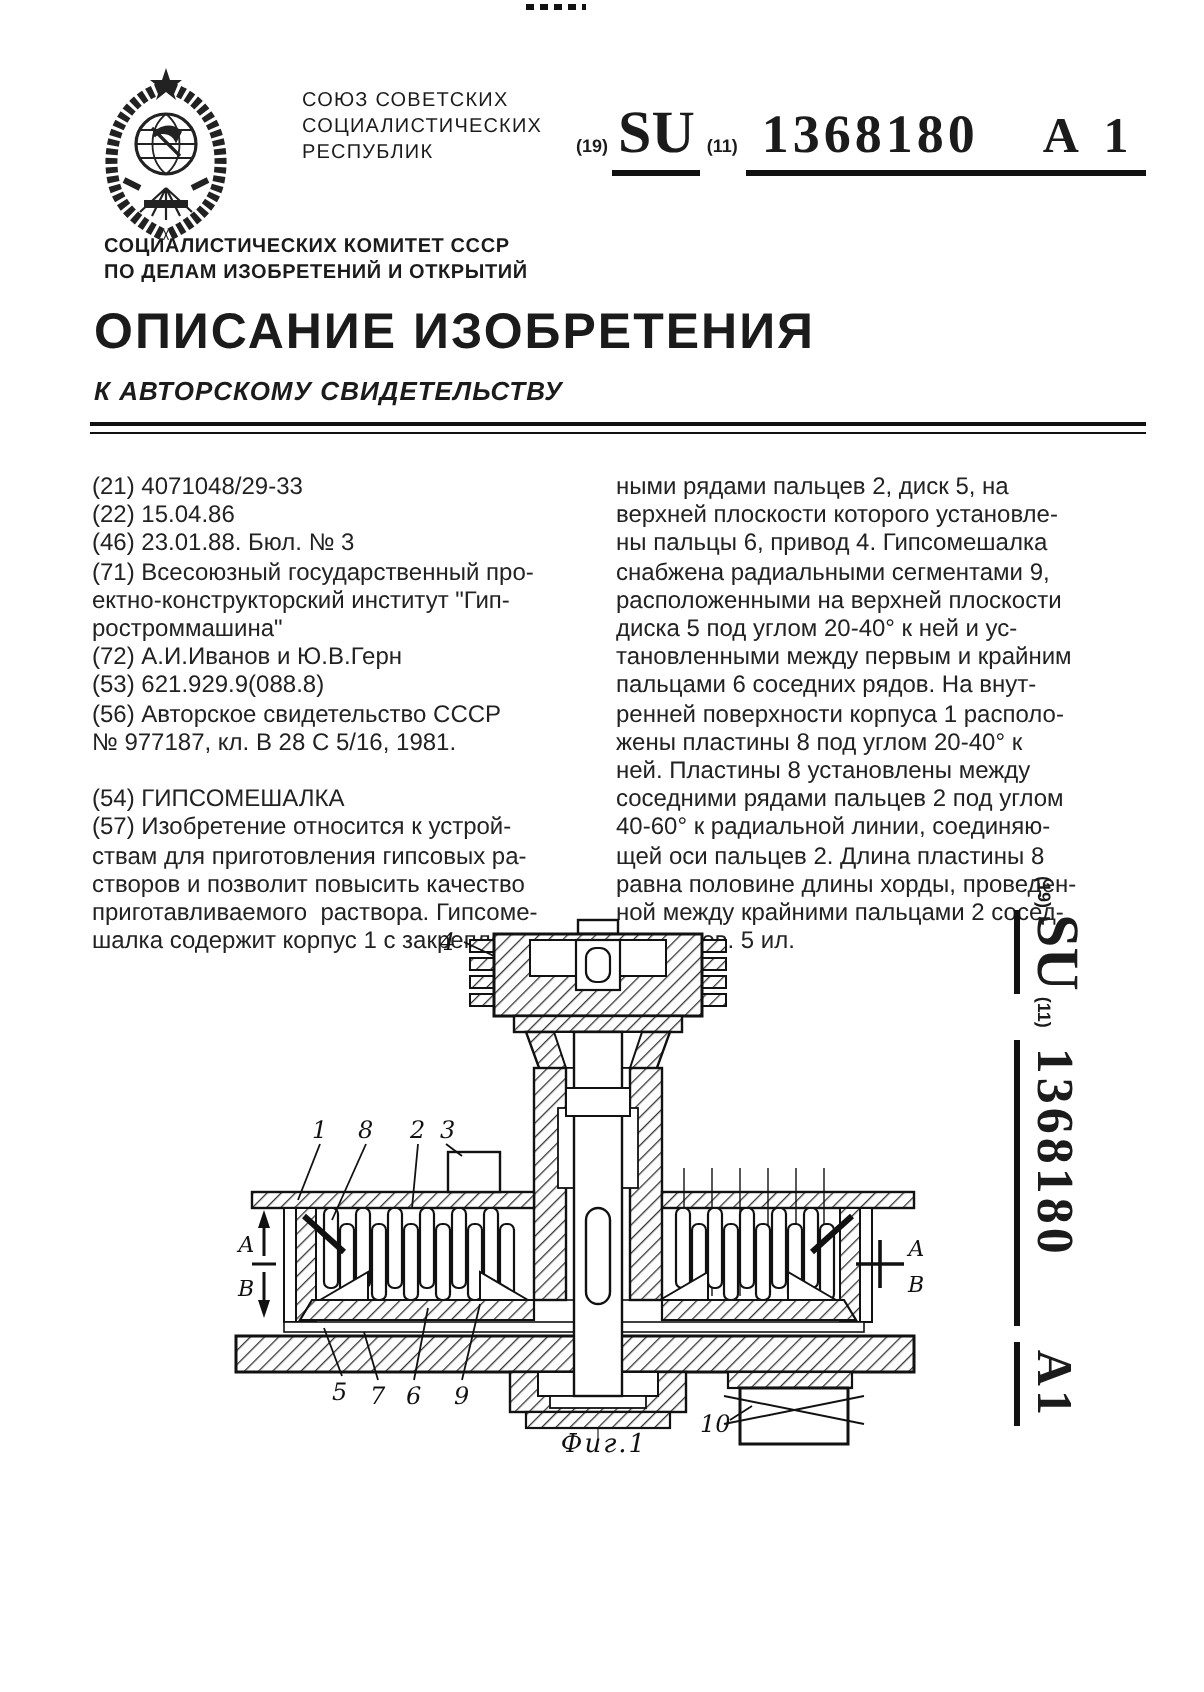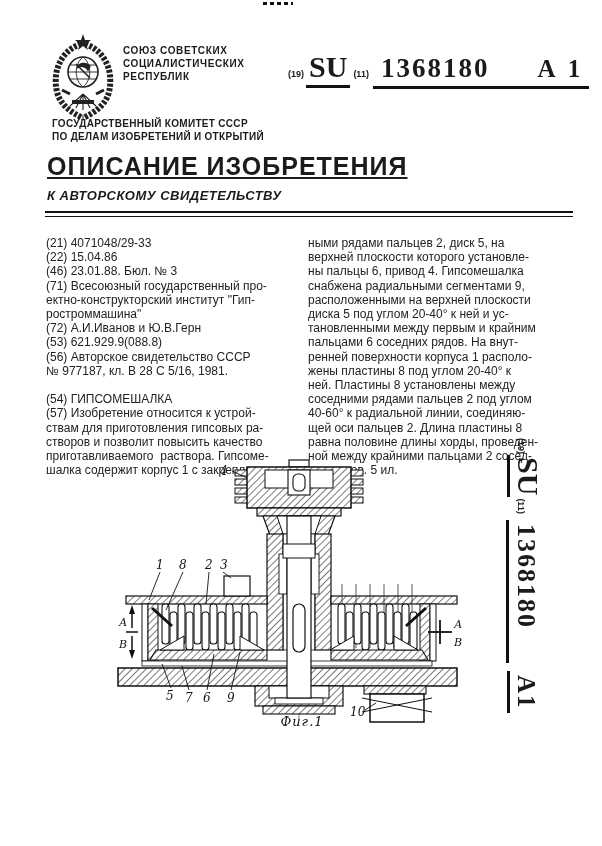--- a/index.html
+++ b/index.html
@@ -6,39 +6,39 @@
   .page{
     position:relative;width:602px;height:846px;background:#ffffff;
     font-family:"Liberation Sans",sans-serif;color:#1b1b1b;overflow:hidden;
   }
   .abs{position:absolute;}
   
   .top-mark{left:263px;top:2px;width:30px;height:3px;
     background:repeating-linear-gradient(90deg,#111 0 4px,transparent 4px 7px);}
   
   .emblem{left:50px;top:32px;width:66px;height:88px;}
-  .union-name{left:123px;top:44px;font-size:10px;font-weight:bold;line-height:13px;
+  .union-name{left:151px;top:44px;font-size:10px;font-weight:normal;line-height:13px;
     letter-spacing:.6px;white-space:pre;}
   .committee-name{left:52px;top:118px;font-size:10px;font-weight:bold;line-height:12.5px;
     letter-spacing:.3px;white-space:pre;}
   .pub-line{left:288px;top:50px;display:flex;align-items:baseline;white-space:nowrap;}
   .sup{font-size:9px;font-weight:bold;margin-right:2px;}
   .su{font-family:"Liberation Serif",serif;font-weight:bold;font-size:30px;
     border-bottom:3px solid #111;padding:0 3px 1px 3px;}
   .pub-line .sup.mid{margin:0 4px 0 3px;}
   .numwrap{display:inline-flex;align-items:baseline;border-bottom:3px solid #111;
     padding:0 6px 2px 8px;}
   .num{font-family:"Liberation Serif",serif;font-weight:bold;font-size:27px;letter-spacing:2px;}
   .kind{font-family:"Liberation Serif",serif;font-weight:bold;font-size:25px;
-    margin-left:48px;letter-spacing:3px;}
+    margin-left:32px;letter-spacing:3px;}
   .ipc-line{left:288px;top:94px;display:flex;align-items:baseline;}
   .ipc{font-family:"Liberation Mono",monospace;font-size:11.5px;letter-spacing:1.5px;
     border-bottom:2px solid #111;min-width:226px;padding:0 0 3px 10px;}
   
-  .title-main{left:47px;top:152px;font-size:25px;font-weight:bold;letter-spacing:1px;text-decoration:underline;}
+  .title-main{left:47px;top:152px;font-size:25px;font-weight:bold;letter-spacing:1px;}
   .title-sub{left:47px;top:188px;font-size:13px;font-weight:bold;letter-spacing:.5px;font-style:italic;}
   .rule{left:45px;top:211px;width:528px;height:3px;
     border-top:2.5px solid #111;border-bottom:1.5px solid #111;}
   
   .col{font-family:Liberation Sans, sans-serif;font-size:12px;
     line-height:14.2px;white-space:pre;color:#222;}
   .col-left{left:46px;top:236px;width:260px;}
   .col-right{left:308px;top:236px;width:270px;}
   
   .figure{left:116px;top:458px;width:366px;height:282px;}
@@ -70,21 +70,21 @@
     <path d="M33,25 C24,32 24,48 33,55 M33,25 C42,32 42,48 33,55" fill="none" stroke="#222" stroke-width="0.9"></path>
     <path d="M26,32 L40,46 M40,34 C36,30 29,31 27,36 C30,33 36,34 38,38 Z" stroke="#222" stroke-width="1.6" fill="#222"></path>
     <path d="M33,62 L20,74 M33,62 L26,76 M33,62 L33,78 M33,62 L40,76 M33,62 L46,74" stroke="#222" stroke-width="1.1"></path>
     <path d="M22,70 L44,70" stroke="#222" stroke-width="4"></path>
     <path d="M12,58 L20,62 M54,58 L46,62" stroke="#222" stroke-width="3"></path>
   </svg>
 
   <div class="abs union-name">СОЮЗ СОВЕТСКИХ
 СОЦИАЛИСТИЧЕСКИХ
 РЕСПУБЛИК</div>
-  <div class="abs committee-name">ГОСУДАРСТВЕННЫЙ КОМИТЕТ СССР
+  <div class="abs committee-name">СОЦИАЛИСТИЧЕСКИХ КОМИТЕТ СССР
 ПО ДЕЛАМ ИЗОБРЕТЕНИЙ И ОТКРЫТИЙ</div>
 
   <div class="abs pub-line">
     <span class="sup">(19)</span>
     <span class="su">SU</span>
     <span class="sup mid">(11)</span>
     <span class="numwrap">
       <span class="num">1368180</span>
       <span class="kind">А 1</span>
     </span>

